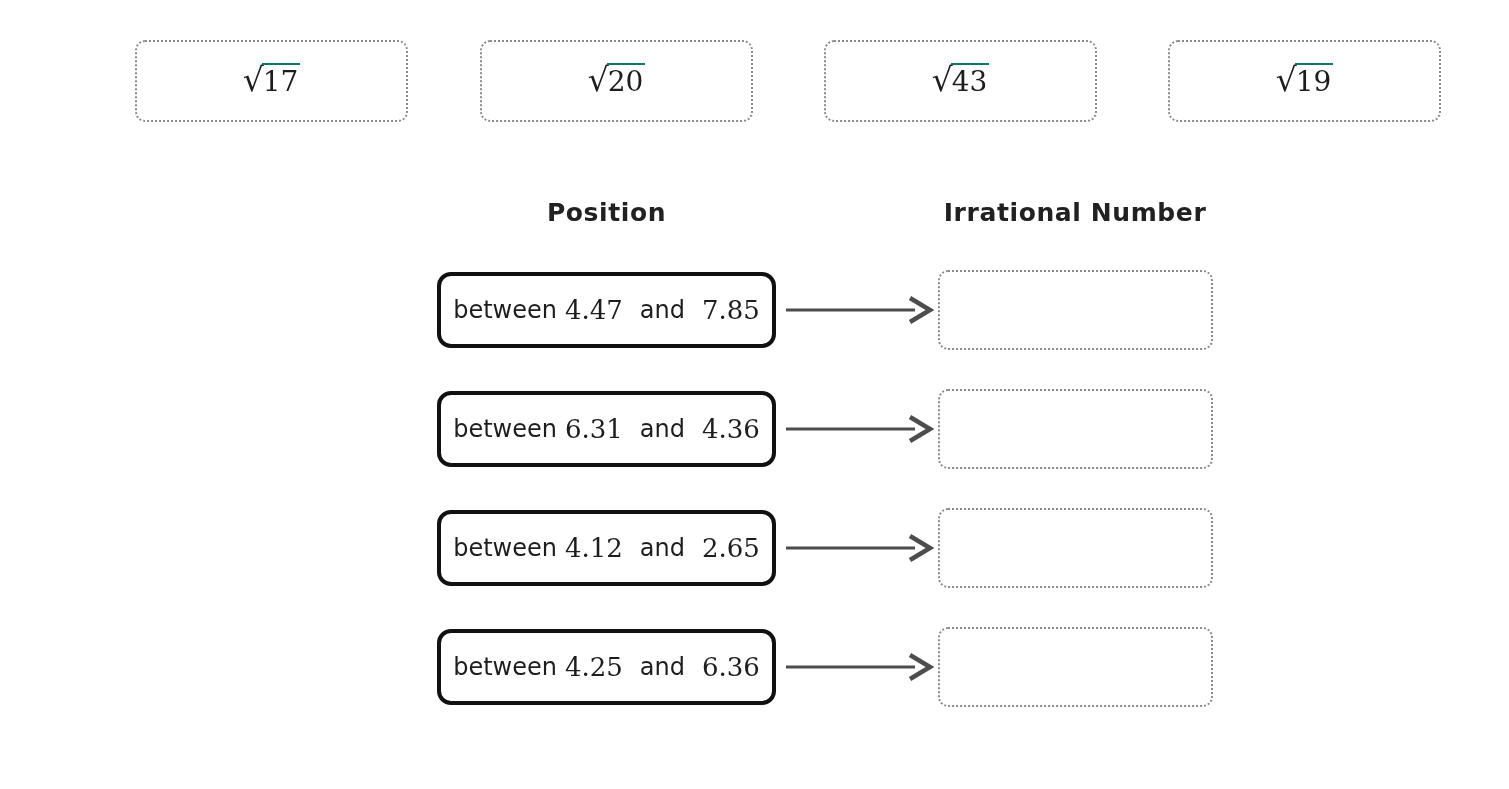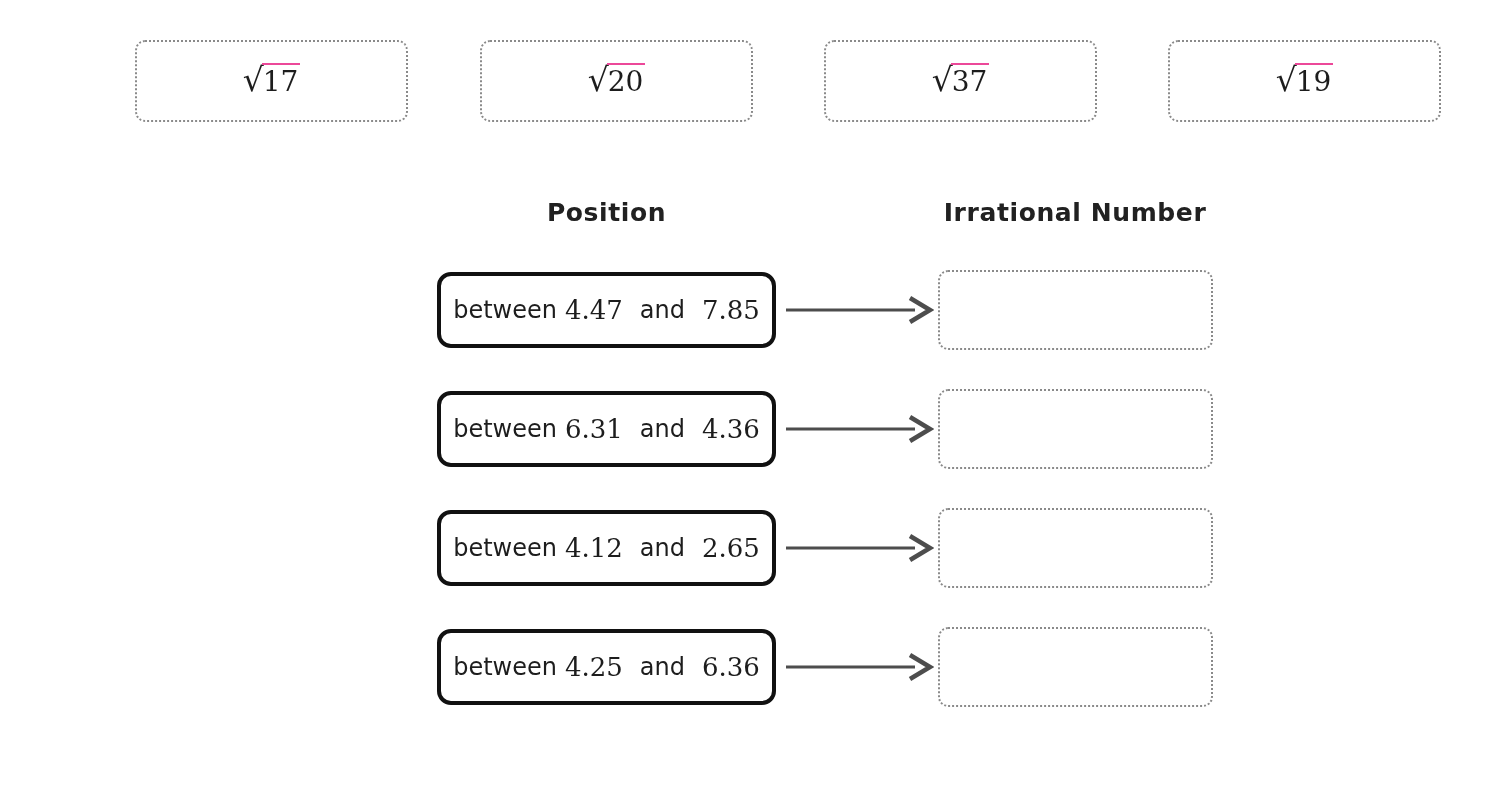--- a/index.html
+++ b/index.html
@@ -40,21 +40,21 @@
     color: #1d1d1d;
   }
   .sqrt .rad {
     font-size: 33px;
     line-height: 1.05;
     font-weight: normal;
   }
   .sqrt .vinc {
     font-size: 28px;
     line-height: 1.22;
-    border-top: 2px solid #ec4899;
+    border-top: 2px solid #0f766e;
     padding: 0 2px 0 1px;
     margin-left: -2px;
   }
 
   
   .hdr {
     position: absolute;
     top: 198px;
     font-size: 25px;
     font-weight: bold;
@@ -138,21 +138,21 @@
   </div>
   <div class="chip c1">
     <span class="sqrt">
       <span class="rad">√</span>
         <span class="vinc">20</span>
     </span>
   </div>
   <div class="chip c2">
     <span class="sqrt">
       <span class="rad">√</span>
-        <span class="vinc">37</span>
+        <span class="vinc">43</span>
     </span>
   </div>
   <div class="chip c3">
     <span class="sqrt">
       <span class="rad">√</span>
         <span class="vinc">19</span>
     </span>
   </div>
 
   <div class="hdr irrational">Irrational Number</div>

